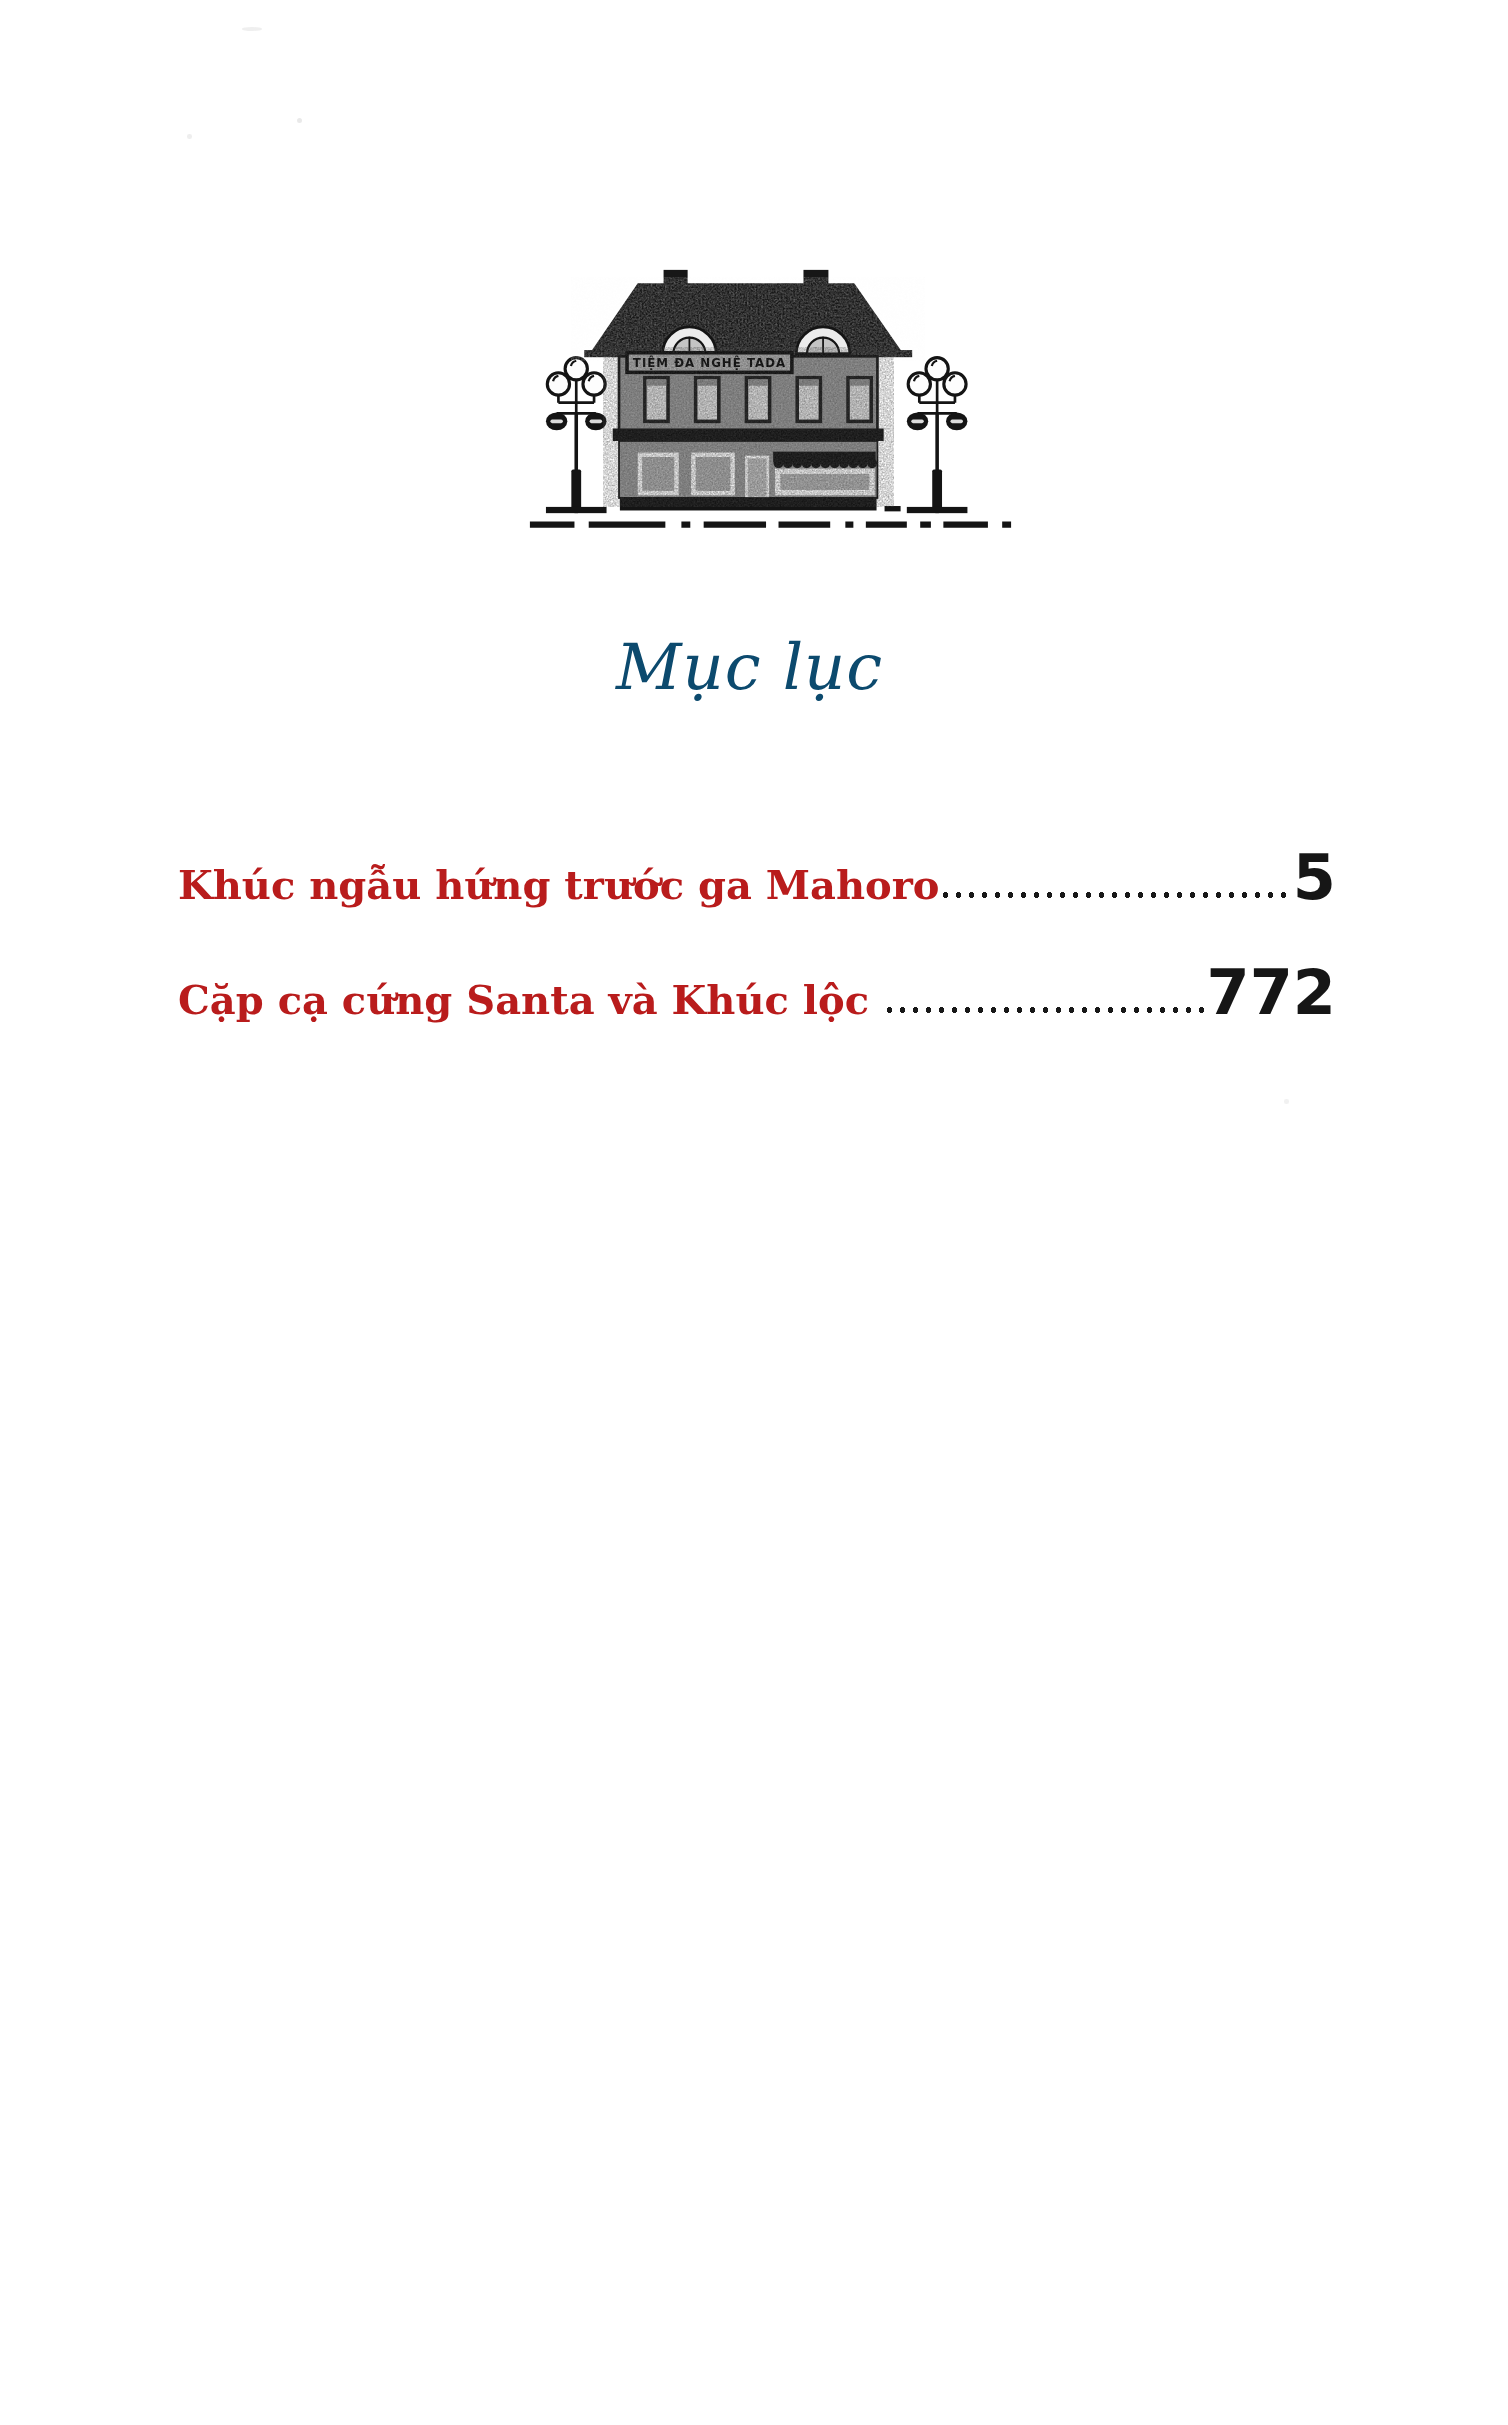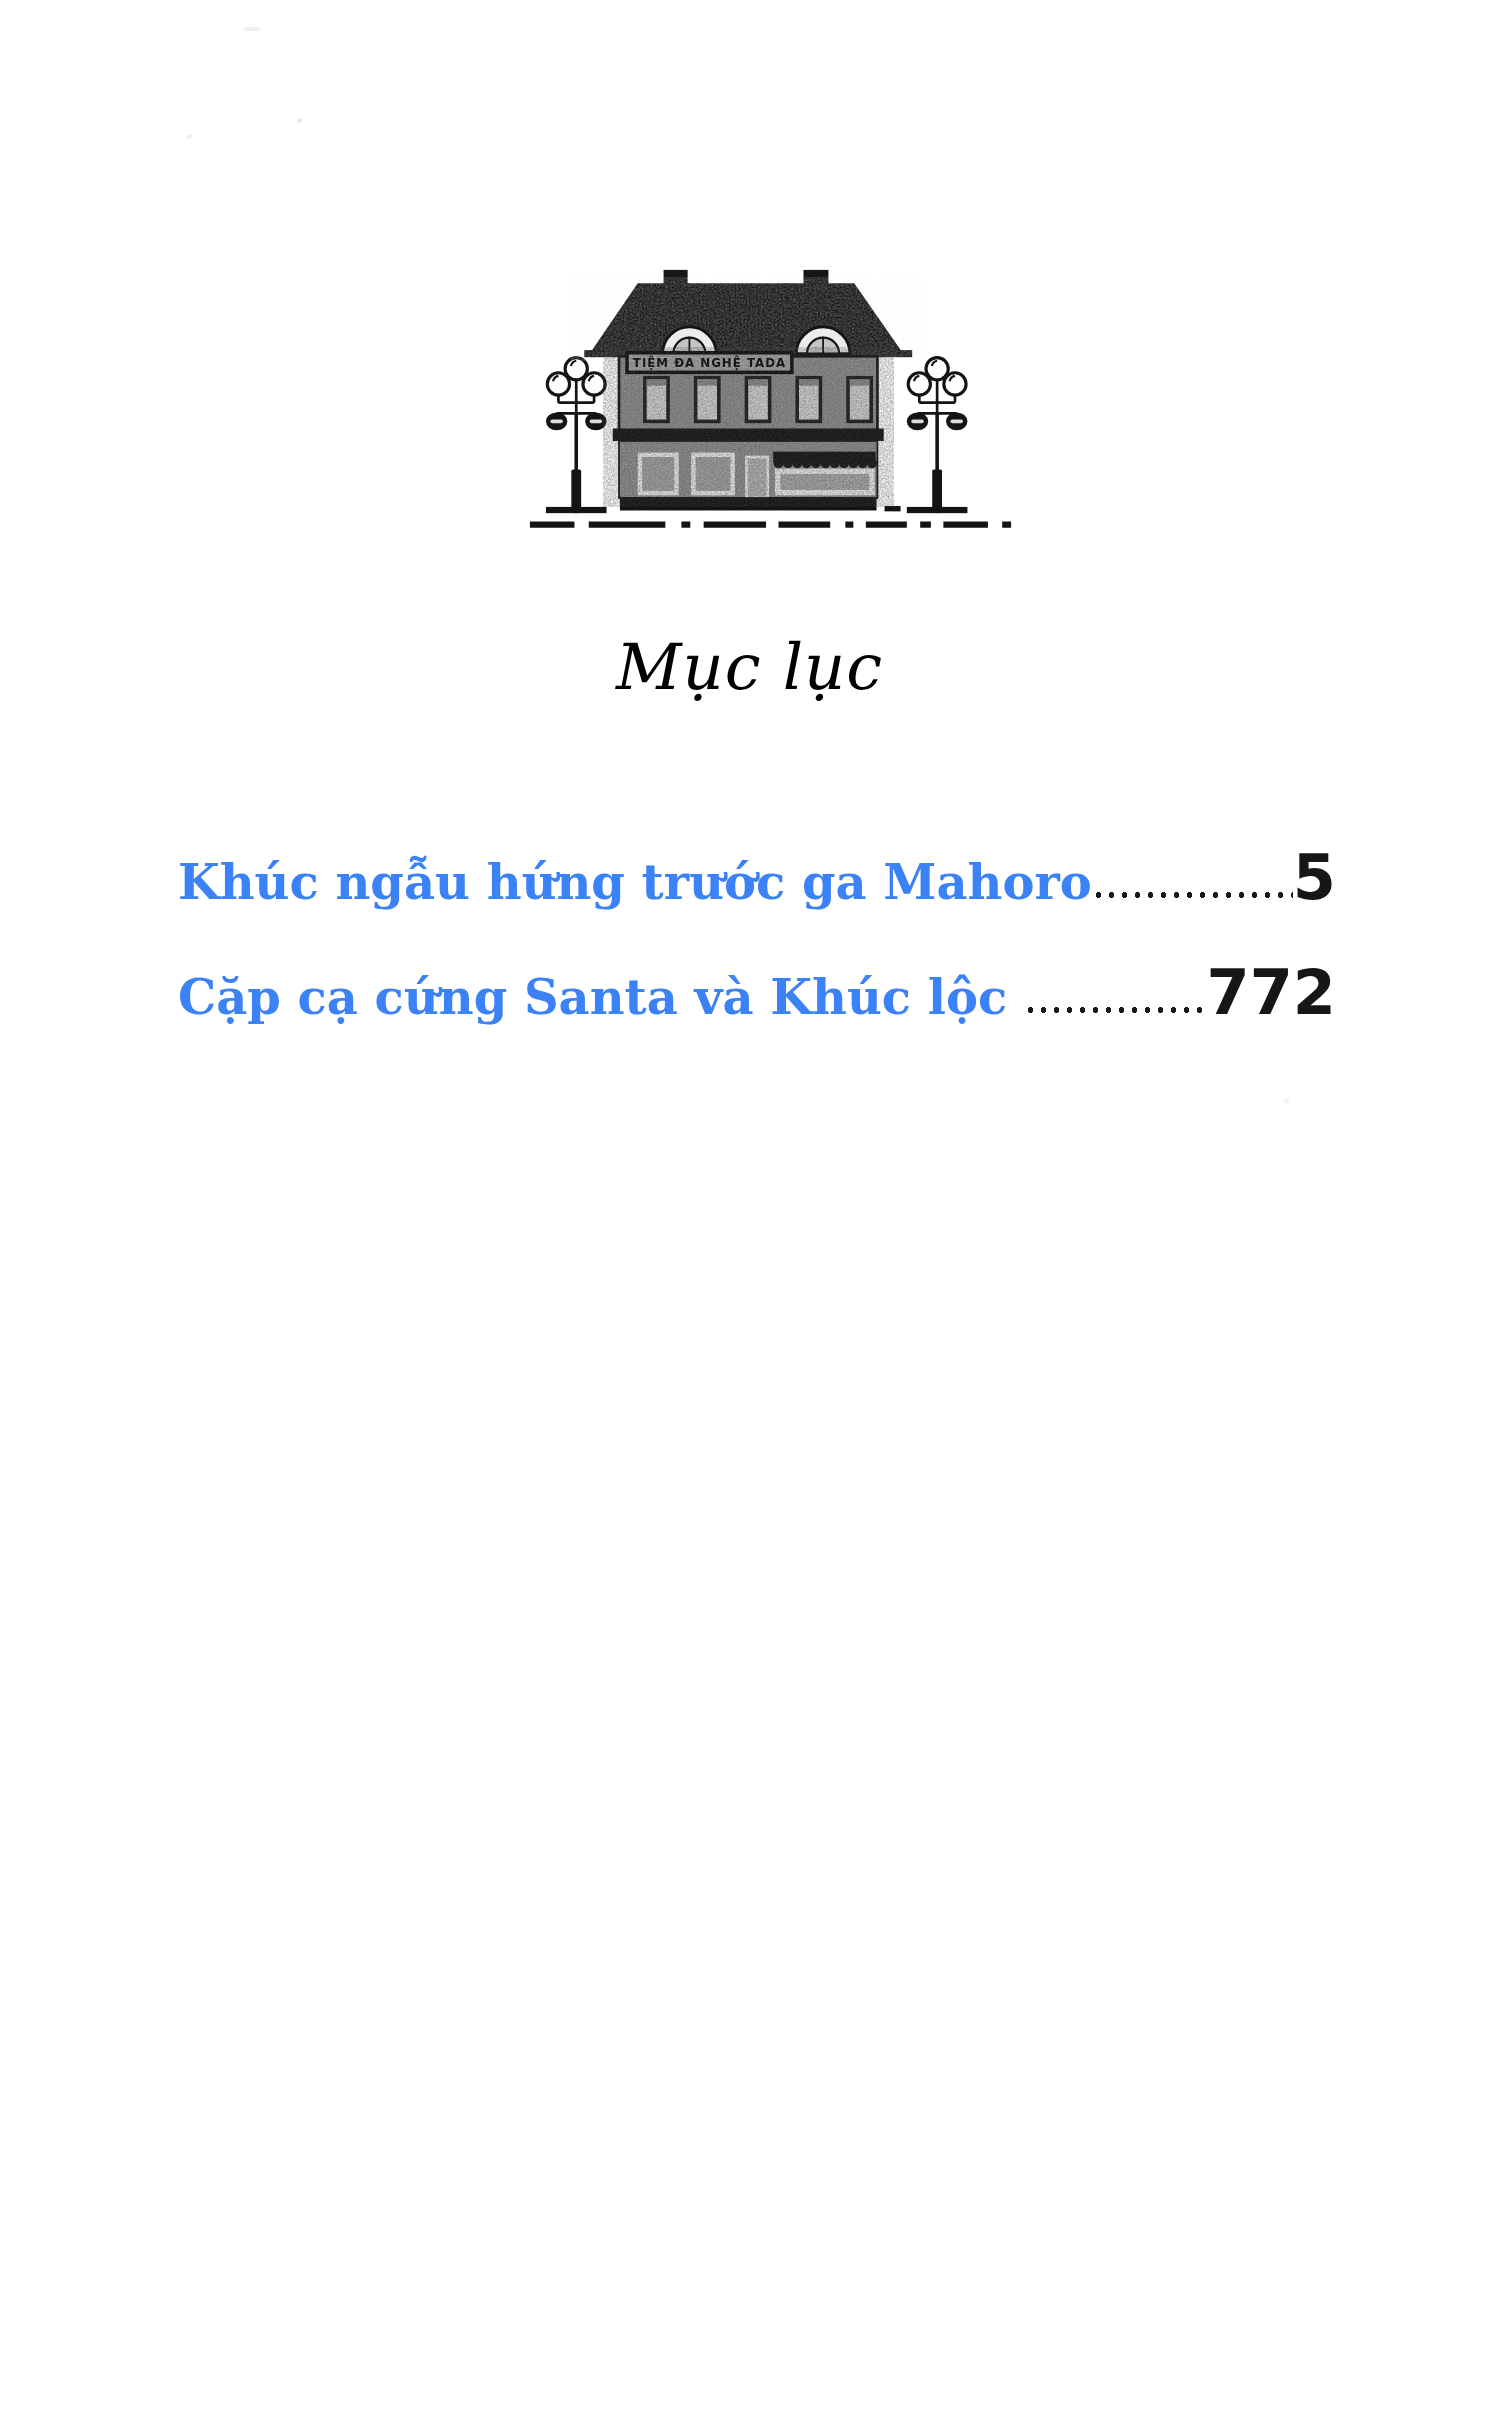--- a/index.html
+++ b/index.html
@@ -22,36 +22,36 @@
   }
 
   
   .page-title{
     position:absolute;left:0;top:592px;width:1411px;
     text-align:center;
     font-family:"DejaVu Serif", serif;
     font-style:italic;font-weight:400;
     font-size:64px;line-height:1;
     letter-spacing:0.9px;
-    color:#000000;
+    color:#0c4a6e;
   }
 
   
   .toc{
     position:absolute;left:134px;top:847px;width:1158px;
   }
   .toc-entry{
     display:flex;align-items:baseline;
     height:78px;margin-bottom:37px;
   }
   .toc-label{
     font-family:"DejaVu Serif", serif;
-    font-weight:700;font-size:48px;line-height:1;
+    font-weight:700;font-size:40px;line-height:1;
     white-space:pre;
-    color:#3b82f6;
+    color:#b91c1c;
   }
   .toc-leader{
     flex:1;height:8px;min-width:27px;
     background-image:radial-gradient(circle 2.9px at 6.5px 4px, #181818 97%, rgba(0,0,0,0) 100%);
     background-size:13px 8px;
     background-repeat:repeat-x;
     background-position:left bottom;
   }
   .toc-page{
     font-family:"DejaVu Sans", sans-serif;

